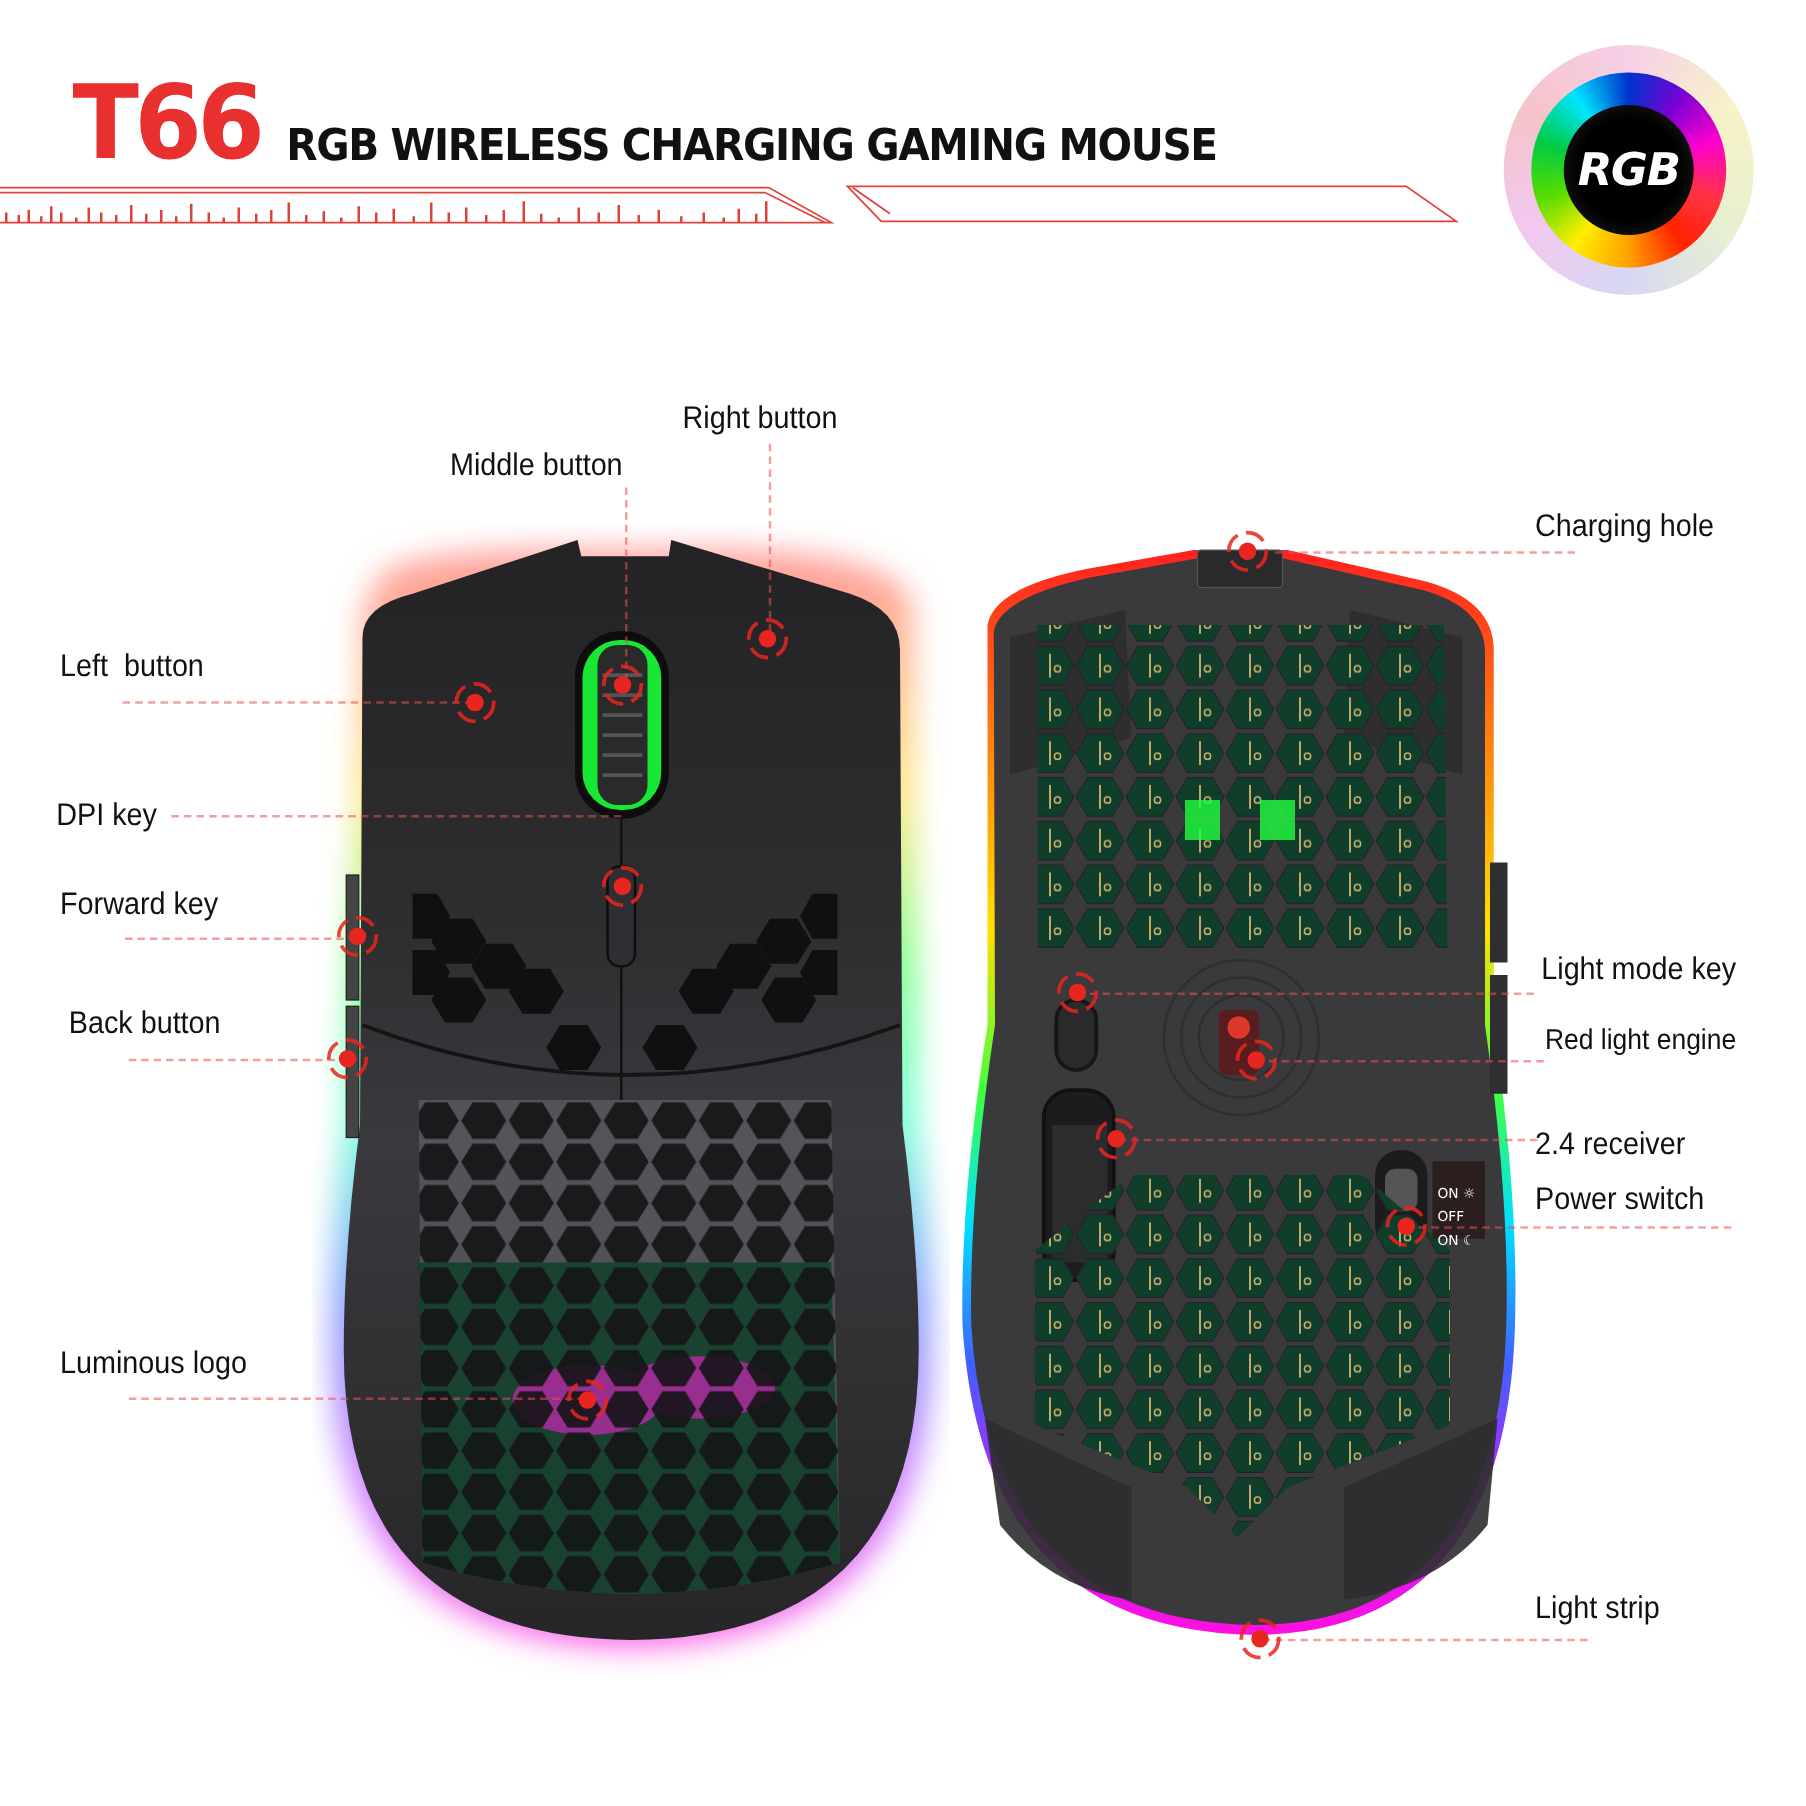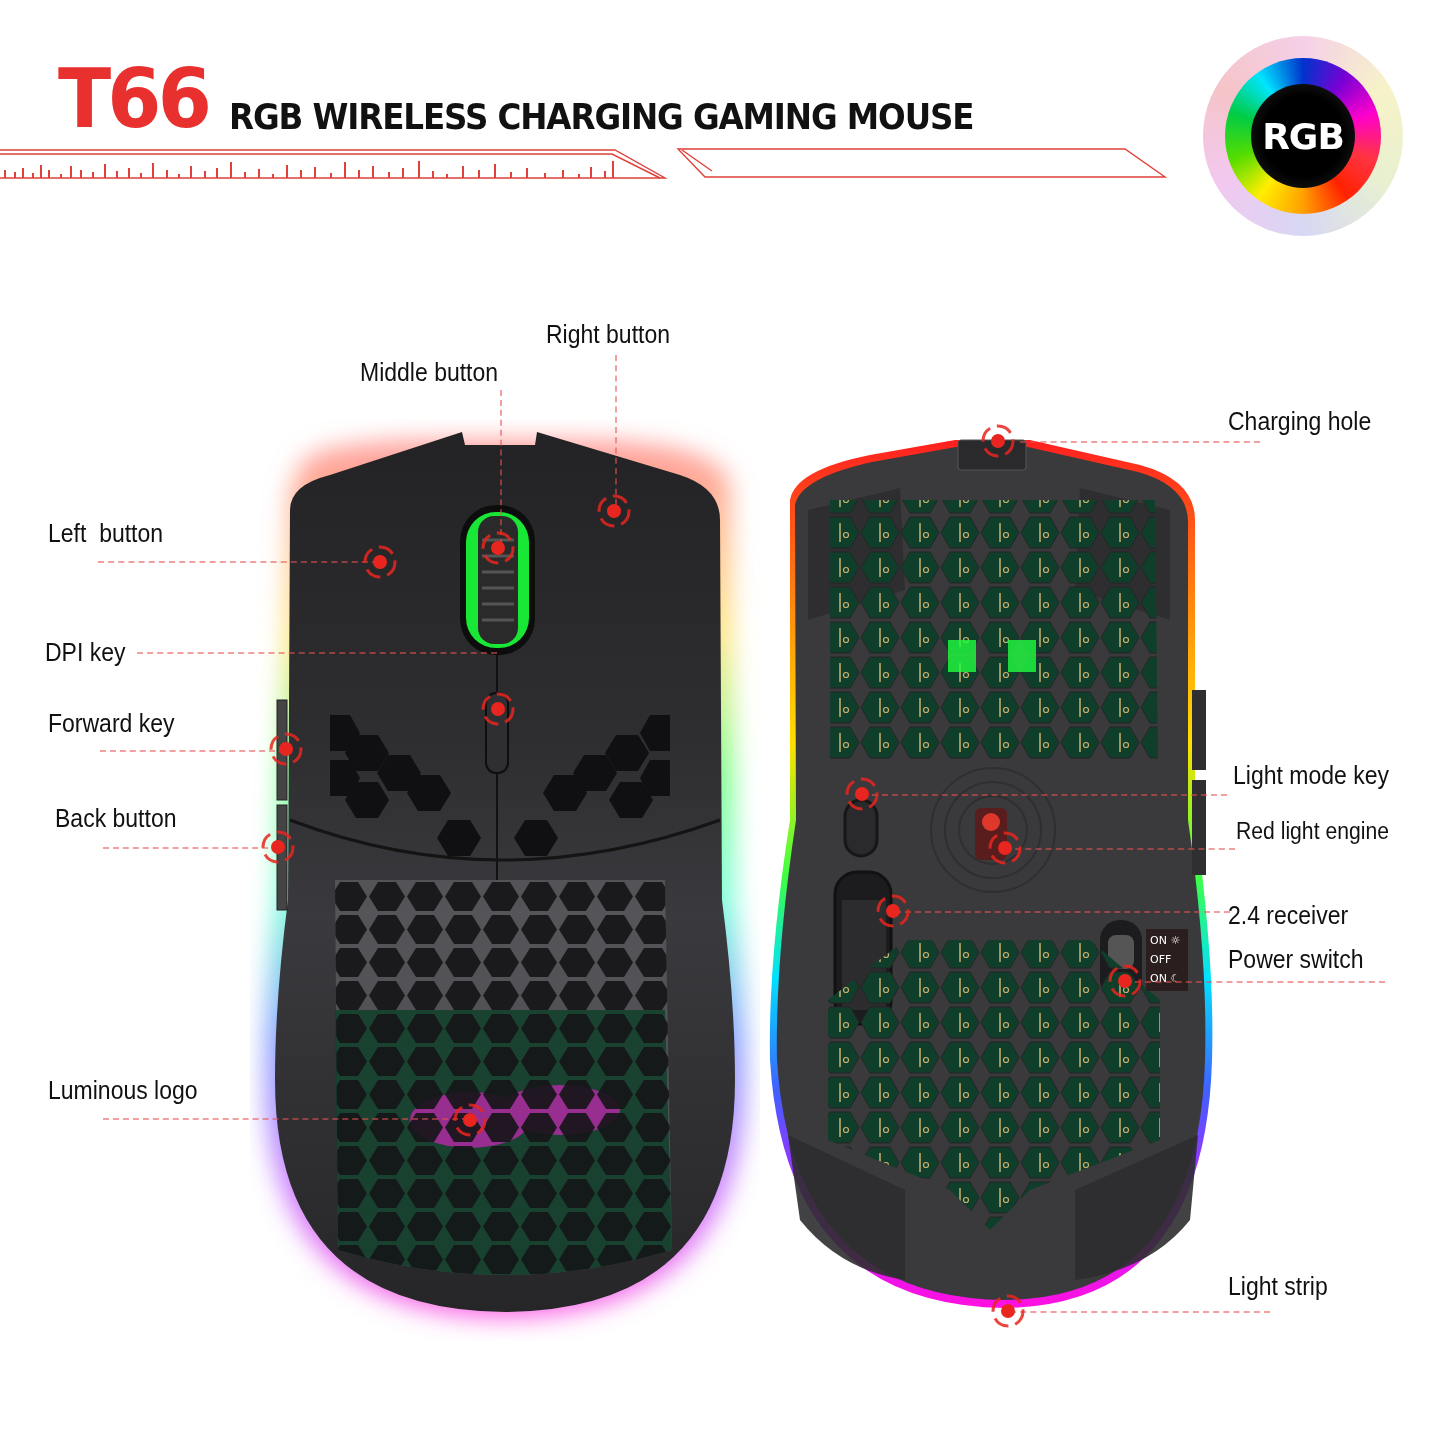--- a/index.html
+++ b/index.html
@@ -23,35 +23,35 @@
     position: absolute; left: 1203px; top: 36px; width: 200px; height: 200px; border-radius: 50%;
     background: conic-gradient(from 0deg, #f5d0e8, #f7f3c8, #e8f0d0, #d7d8f3, #f2c8f0, #f5c4c8, #f5d0e8);
   }
   .rgb-ring {
     position: absolute; left: 22px; top: 22px; width: 156px; height: 156px; border-radius: 50%;
     background: conic-gradient(from 0deg, #0033cc, #7a00d4, #ff00cc, #ff3344, #ff2200, #ffa000, #ffee00, #55dd00, #00cc44, #00e5ff, #0033cc);
   }
   .rgb-core {
     position: absolute; left: 26px; top: 26px; width: 104px; height: 104px; border-radius: 50%;
     background: radial-gradient(circle, #000 55%, #111 75%, rgba(0,0,0,0.6) 100%);
-    display: flex; align-items: center; justify-content: center;
+    display: flex; align-items: center; justify-content: center; font-style: italic;
   }
   .rgb-text { color: #fff; font-family: "DejaVu Sans", sans-serif; font-weight: bold; font-size: 36px; letter-spacing: -1px; }
 
   .label { position: absolute; font-family: "Liberation Sans", sans-serif; font-size: 25px; color: #111; line-height: 1; transform: scaleX(0.92); transform-origin: left; white-space: nowrap; }
   .lead { position: absolute; border-color: rgba(232,80,80,0.55); border-style: dashed; border-width: 0; }
   .lead.h { border-top-width: 2px; height: 0; }
   .lead.v { border-left-width: 2px; width: 0; }
 
   .marker { position: absolute; width: 40px; height: 40px; margin-left: -20px; margin-top: -20px; }
 
   .mouse { position: absolute; }
   .slider-switch-labels {
     position: absolute; left: 1146px; top: 929px; width: 42px; height: 62px; background: #2b1e1e;
-    color: #fff; font-family: "DejaVu Sans", sans-serif; font-size: 11px; line-height: 19px; padding: 2px 0 0 4px;
+    color: #fff; font-family: "DejaVu Sans", sans-serif; font-size: 11px; line-height: 19px; padding: 16px 0 0 4px;
   }
 </style>
 </head>
 <body>
 
 <div class="header">
   <div class="brand-model">T66</div>
   <div class="brand-title">RGB WIRELESS CHARGING GAMING MOUSE</div>
 
   <svg class="header-lines" width="1180" height="45" viewBox="0 140 1180 45">

